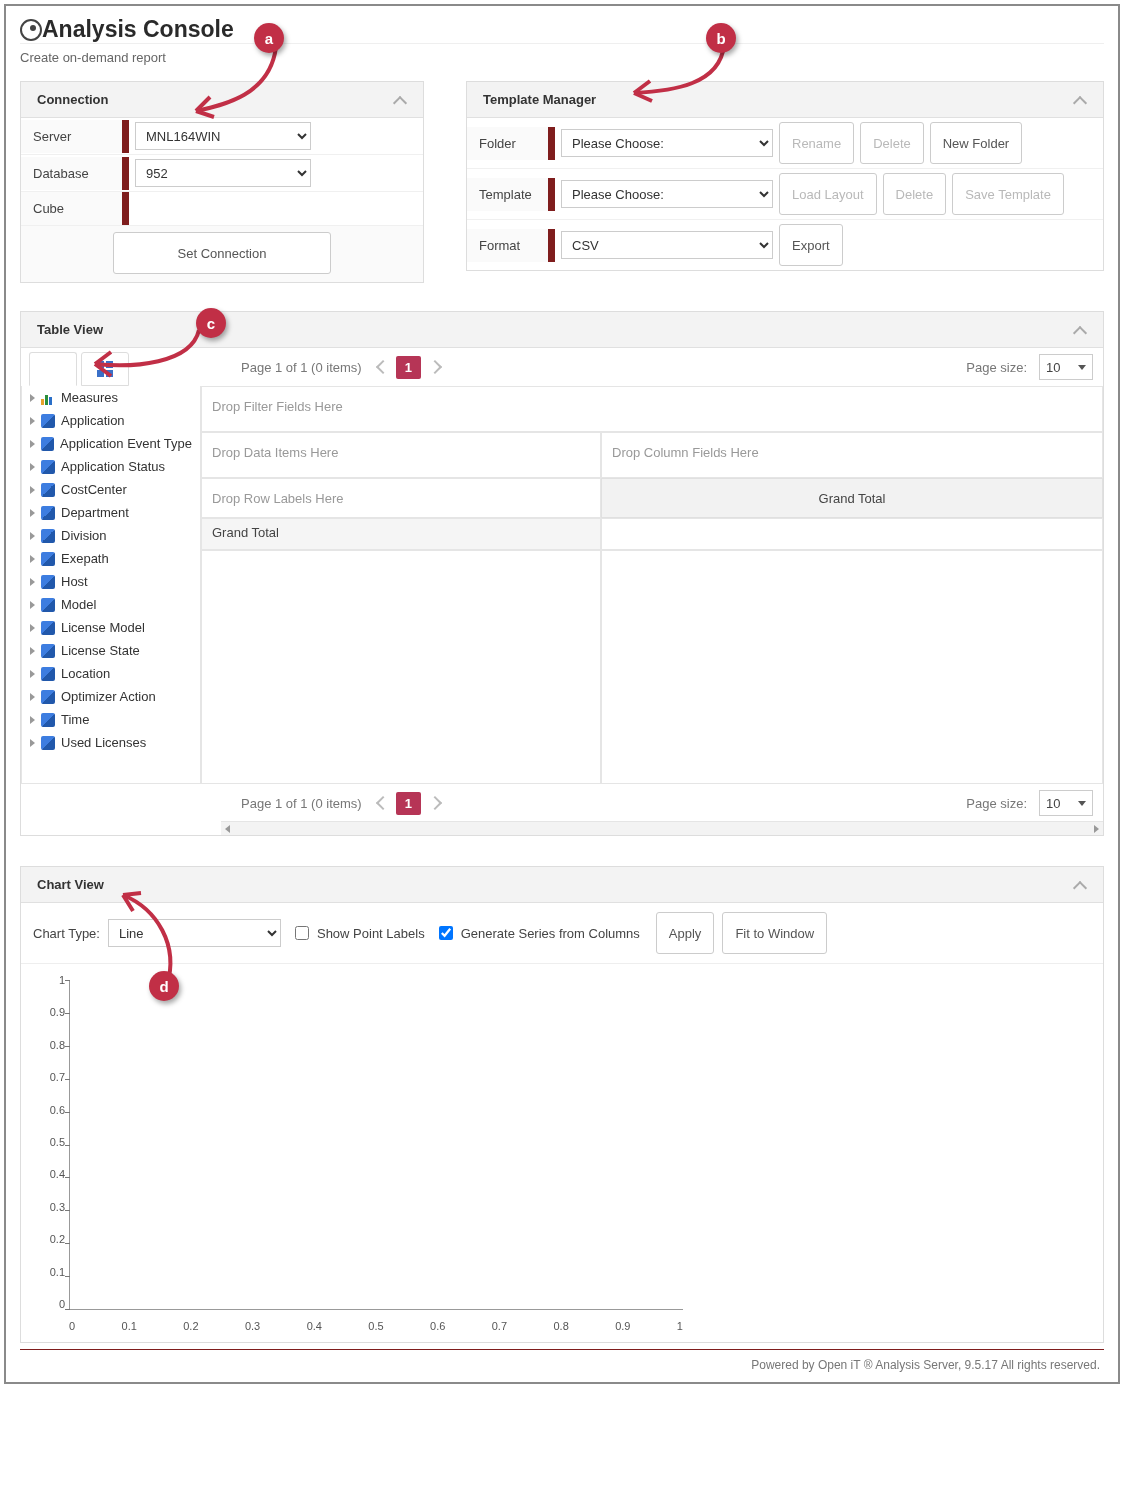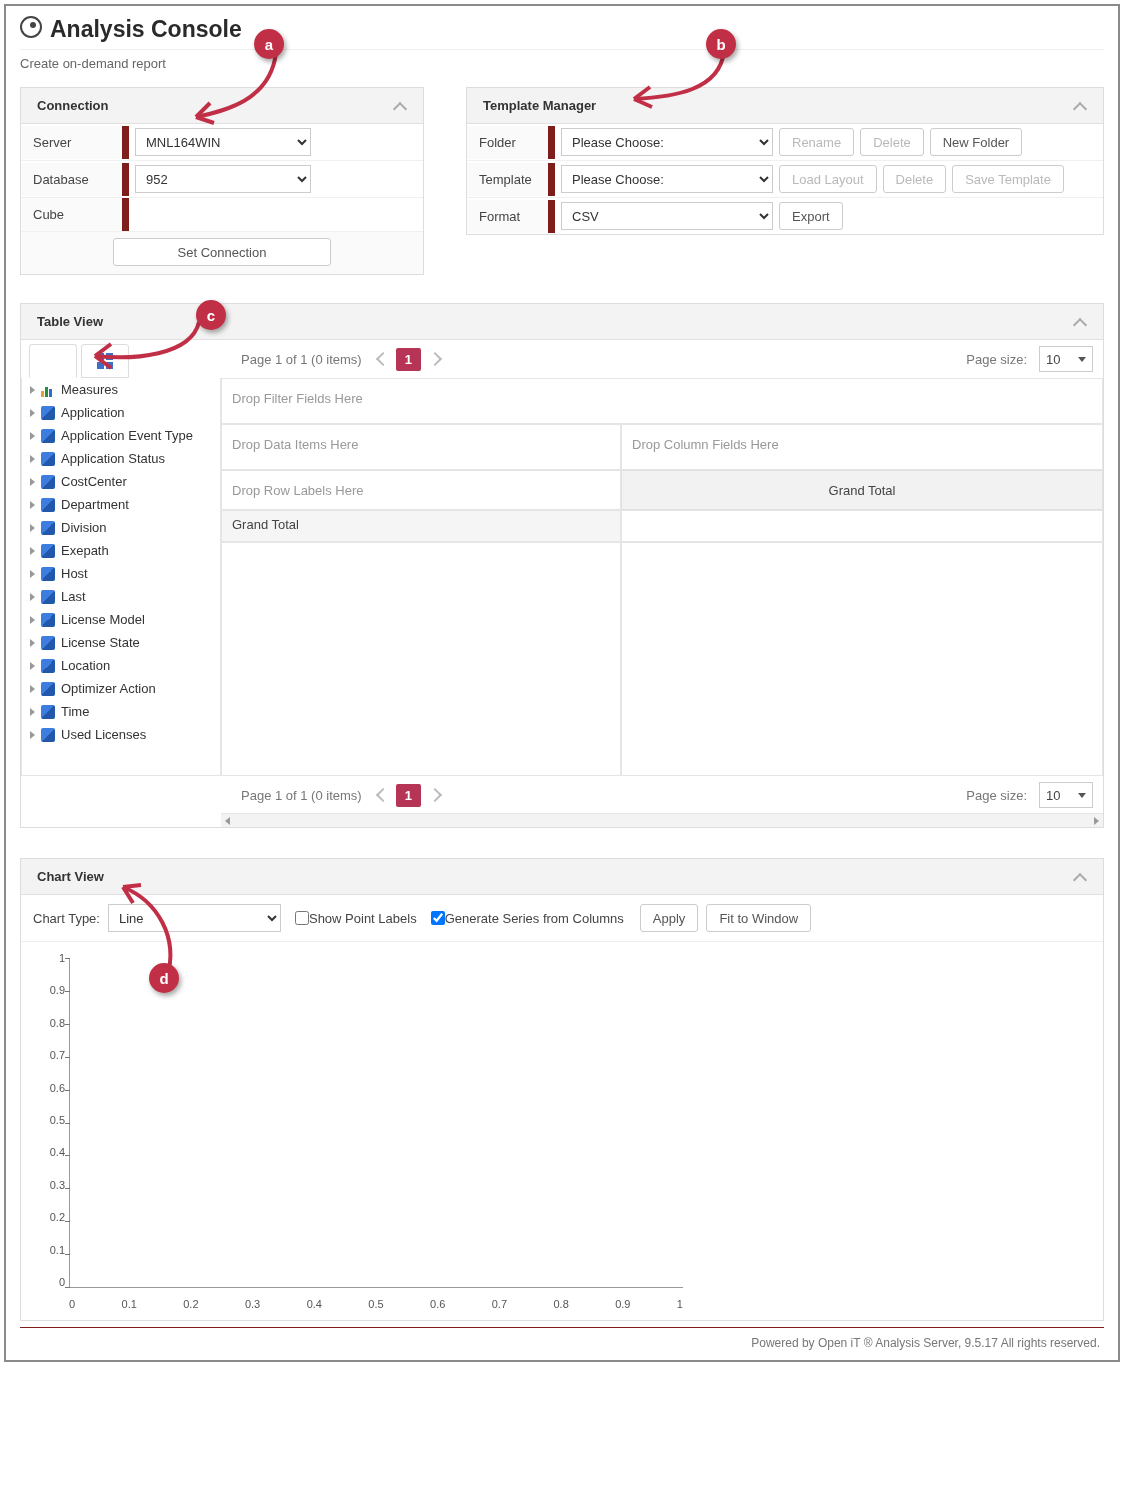--- a/index.html
+++ b/index.html
@@ -5,40 +5,40 @@
 * { box-sizing: border-box; margin: 0; padding: 0; }
 body {
   font-family: "Segoe UI", Arial, sans-serif;
   font-size: 13px;
   color: #333;
   background: #fff;
   width: 1124px;
   padding: 4px;
 }
 .app-shell { border: 2px solid #8a8a8a; padding: 10px 14px 8px; background: #fff; }
-.app-header { display: flex; align-items: flex-start; gap: 8px; margin-bottom: 6px; }
+.app-header { display: flex; align-items: center; }
 .app-header .title { font-size: 23px; font-weight: 700; color: #2a2a2a; }
 .ring-icon { width: 22px; height: 22px; border: 2px solid #444; border-radius: 50%; position: relative; }
 .ring-icon::after { content: ""; position: absolute; top: 4px; right: 4px; width: 6px; height: 6px; border-radius: 50%; background: #444; }
 .subtitle { font-size: 13px; color: #666; margin-bottom: 16px; border-top: 1px solid #efefef; padding-top: 6px; }
 .top-row { display: flex; gap: 42px; align-items: flex-start; }
 .panel { border: 1px solid #ddd; background: #fff; }
 .panel-header { background: #f3f3f3; border-bottom: 1px solid #e0e0e0; padding: 10px 16px; display: flex; justify-content: space-between; align-items: center; }
 .panel-header .panel-title { font-weight: 700; color: #333; font-size: 13px; }
 .chevron-up { width: 14px; height: 14px; position: relative; }
 .chevron-up::before { content: ""; position: absolute; left: 2px; top: 5px; width: 8px; height: 8px; border-left: 2px solid #aaa; border-top: 2px solid #aaa; transform: rotate(45deg); }
 .panel-body { padding: 0; }
 .form-row { display: flex; align-items: center; border-bottom: 1px solid #f0f0f0; }
 .form-row:last-child { border-bottom: none; }
 .form-label { width: 108px; padding: 9px 12px; background: #fafafa; color: #444; font-size: 13px; border-right: 7px solid #7f1d1d; }
 .tm .form-label { width: 88px; }
 .form-control-cell { flex: 1; padding: 4px 6px; display: flex; align-items: center; gap: 6px; }
 select.control, .select-shell { width: 176px; height: 28px; border: 1px solid #ccc; background: #fff; font-size: 13px; padding: 0 6px; color: #333; font-family: inherit; }
 .tm select.control { width: 212px; }
-.btn { height: 28px; border: 1px solid #ccc; background: #fff; padding: 0 12px; font-size: 13px; color: #555; font-family: inherit; border-radius: 3px; cursor: pointer; }
+.btn { height: 42px; border: 1px solid #ccc; background: #fff; padding: 0 12px; font-size: 13px; color: #555; font-family: inherit; border-radius: 3px; cursor: pointer; }
 .btn.disabled { color: #b9b9b9; }
 .connection-panel { width: 404px; }
 .tm-panel { flex: 1; }
 .btn-row { padding: 6px 92px 8px; background: #fafafa; }
 .btn-row .btn { width: 100%; }
 .table-panel { margin-top: 28px; }
 .table-panel .panel-header, .chart-panel .panel-header { padding: 10px 16px; }
 .tab-box { display: flex; gap: 4px; }
 .tab-btn { width: 48px; height: 34px; border: 1px solid #ddd; background: #fff; border-top-left-radius: 3px; border-top-right-radius: 3px; display: flex; align-items: center; justify-content: center; }
 .tab-btn.active { border-bottom-color: #fff; }
@@ -47,21 +47,21 @@
 .pager-row { display: flex; align-items: center; gap: 12px; padding: 6px 10px 6px 220px; color: #777; position: relative; }
 .pager-spacer { flex: 1; }
 .pager-nav { display: flex; align-items: center; gap: 8px; }
 .pg-arrow { width: 14px; height: 14px; position: relative; }
 .pg-arrow.left::before { content: ""; position: absolute; left: 4px; top: 2px; width: 8px; height: 8px; border-left: 2px solid #bbb; border-bottom: 2px solid #bbb; transform: rotate(45deg); }
 .pg-arrow.right::before { content: ""; position: absolute; left: 1px; top: 2px; width: 8px; height: 8px; border-right: 2px solid #bbb; border-top: 2px solid #bbb; transform: rotate(45deg); }
 .pg-num { background: #b63556; color: #fff; font-weight: 600; padding: 4px 9px; border-radius: 2px; font-size: 13px; }
 .pagesize-sel { width: 54px; height: 26px; border: 1px solid #ccc; background: #fff; display: flex; align-items: center; padding: 0 6px; justify-content: space-between; color: #444; }
 .pagesize-sel .caret { width: 0; height: 0; border-left: 4px solid transparent; border-right: 4px solid transparent; border-top: 5px solid #555; }
 .pivot-area { display: flex; min-height: 398px; }
-.field-list { width: 200px; border: 1px solid #e5e5e5; border-top: none; background: #fff; overflow: hidden; position: relative; }
+.field-list { width: 180px; border: 1px solid #e5e5e5; border-top: none; background: #fff; overflow: hidden; position: relative; }
 .field-list-inner { overflow-y: auto; height: 100%; }
 .field-item { display: flex; align-items: center; gap: 6px; padding: 4px 8px; font-size: 13px; color: #333; white-space: nowrap; }
 .fi-caret { width: 0; height: 0; border-top: 4px solid transparent; border-bottom: 4px solid transparent; border-left: 5px solid #999; }
 .fi-icon { width: 14px; height: 14px; display: flex; align-items: flex-end; gap: 1px; }
 .fi-icon.bars span:nth-child(1){width:3px;height:6px;background:#e8a12a;}
 .fi-icon.bars span:nth-child(2){width:3px;height:10px;background:#2a8f3c;}
 .fi-icon.bars span:nth-child(3){width:3px;height:8px;background:#2a6fc8;}
 .fi-icon.cube { width: 14px; height: 14px; position: relative; }
 .fi-icon.cube::before { content: ""; position: absolute; inset: 0; background: linear-gradient(135deg, #3d7de0 0%, #3d7de0 50%, #2158ab 50%, #2158ab 100%); border-radius: 2px; }
 .pivot-grid { flex: 1; display: grid; grid-template-rows: 46px 46px 40px 1fr; grid-template-columns: 400px 1fr; }
@@ -74,21 +74,21 @@
 .data-cells { grid-column: 1 / 3; display: grid; grid-template-columns: 400px 1fr; grid-template-rows: 32px 1fr; }
 .cell-gt-row { background: #f5f5f5; border: 1px solid #e5e5e5; padding: 6px 10px; color: #444; }
 .cell-empty { border: 1px solid #e5e5e5; background: #fff; }
 .scroll-track { height: 14px; background: #f3f3f3; border-top: 1px solid #e5e5e5; margin-top: -1px; position: relative; margin-left: 200px; }
 .scroll-track::before, .scroll-track::after { content: ""; position: absolute; top: 3px; width: 0; height: 0; border-top: 4px solid transparent; border-bottom: 4px solid transparent; }
 .scroll-track::before { left: 4px; border-right: 5px solid #999; }
 .scroll-track::after { right: 4px; border-left: 5px solid #999; }
 .chart-panel { margin-top: 30px; }
 .chart-controls-row { display: flex; align-items: center; gap: 8px; padding: 9px 12px; border-bottom: 1px solid #eee; color: #444; }
 .chart-controls-row select.control { width: 173px; }
-.checkbox-wrap { display: flex; align-items: center; gap: 0; margin-left: 6px; }
+.checkbox-wrap { display: flex; align-items: center; gap: 8px; margin-left: 6px; }
 .checkbox-wrap input { width: 14px; height: 14px; }
 .chart-area { padding: 10px 14px 10px 14px; }
 .chart-box { position: relative; height: 358px; width: 648px; }
 .y-ticks { position: absolute; left: 0; top: 0; bottom: 22px; width: 30px; display: flex; flex-direction: column; justify-content: space-between; text-align: right; font-size: 11px; color: #555; }
 .plot { position: absolute; left: 34px; right: 0; top: 6px; bottom: 22px; border-left: 1px solid #999; border-bottom: 1px solid #999; }
 .tick-line { position: absolute; left: -5px; width: 5px; height: 1px; background: #777; }
 .x-ticks { position: absolute; left: 34px; right: 0; bottom: 0; display: flex; justify-content: space-between; font-size: 11px; color: #555; }
 .footer-text { text-align: right; font-size: 12px; color: #777; padding: 8px 4px 2px; border-top: 1px solid #7f1d1d; margin-top: 6px; }
 .callout { position: absolute; width: 30px; height: 30px; border-radius: 50%; background: #c12f46; color: #fff; font-weight: 700; font-size: 15px; display: flex; align-items: center; justify-content: center; box-shadow: 2px 3px 5px rgba(0,0,0,.35); z-index: 50; }
 .callout-arrow { position: absolute; z-index: 49; pointer-events: none; }
@@ -266,21 +266,21 @@
               <span>Exepath</span>
             </div>
             <div class="field-item">
               <span class="fi-caret"></span>
               <span class="fi-icon cube"></span>
               <span>Host</span>
             </div>
             <div class="field-item">
               <span class="fi-caret"></span>
               <span class="fi-icon cube"></span>
-              <span>Last</span>
+              <span>Model</span>
             </div>
             <div class="field-item">
               <span class="fi-caret"></span>
               <span class="fi-icon cube"></span>
               <span>License Model</span>
             </div>
             <div class="field-item">
               <span class="fi-caret"></span>
               <span class="fi-icon cube"></span>
               <span>License State</span>

